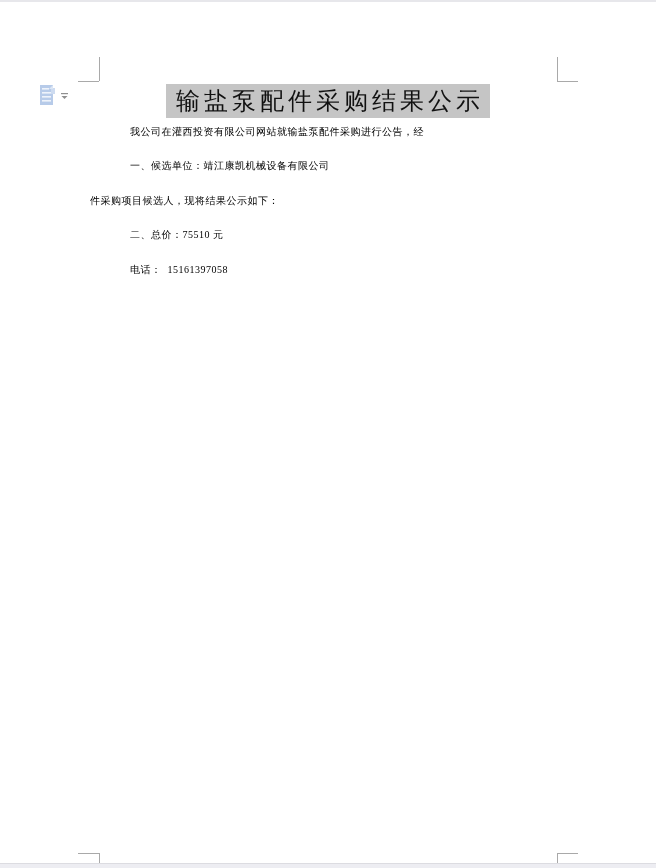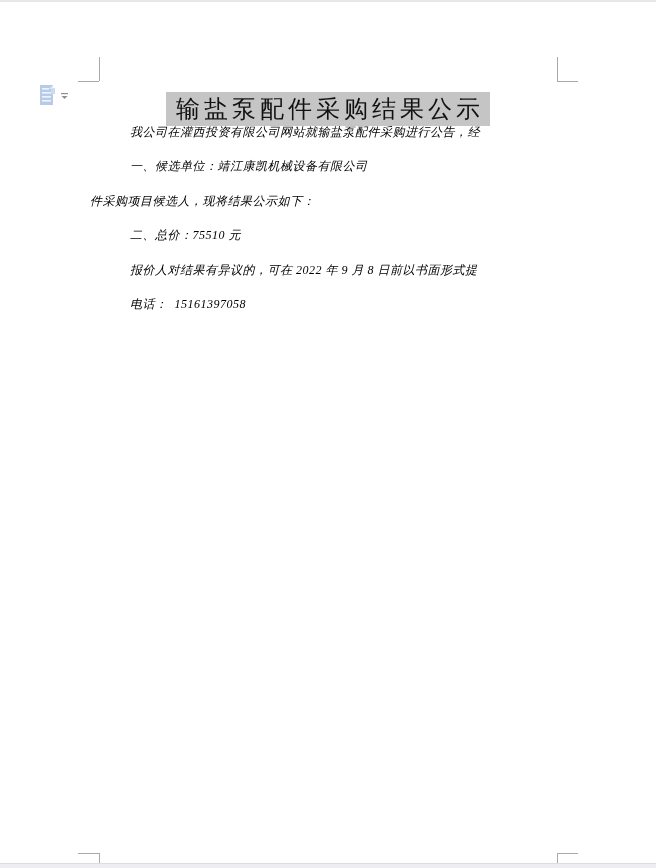--- a/index.html
+++ b/index.html
@@ -41,21 +41,21 @@
   
   .float-btn {
     position: absolute; left: 38px; top: 84px;
     width: 32px; height: 22px;
     cursor: pointer;
   }
   .float-btn svg { display: block; }
 
   
   .title-row {
-    position: absolute; left: 0; top: 92px;
+    position: absolute; left: 0; top: 84px;
     width: 656px; text-align: center;
   }
   .title-hl {
     display: inline-block;
     background: #c5c5c5;
     color: #111111;
     font-size: 24px;
     line-height: 34px;
     letter-spacing: 4px;
     padding: 0 6px 0 10px;
@@ -64,24 +64,23 @@
 
   
   .body-text {
     position: absolute; left: 90px; top: 115px;
     width: 480px;
     color: #000000;
   }
   .body-line {
     height: 34.4px;
     line-height: 34.4px;
-    font-size: 12px;
+    font-size: 10px;
     letter-spacing: 0.5px;
     white-space: pre;
-    font-style: italic;
   }
   .indent { text-indent: 40px; }
 </style>
 </head>
 <body>
 
 <div class="screen">
 
   <div class="top-strip"></div>
 
@@ -114,19 +113,18 @@
 
   <div class="title-row">
     <span class="title-hl">输盐泵配件采购结果公示</span>
   </div>
 
   <div class="body-text">
     <div class="body-line indent">我公司在灌西投资有限公司网站就输盐泵配件采购进行公告，经</div>
     <div class="body-line indent">一、候选单位：靖江康凯机械设备有限公司</div>
     <div class="body-line">件采购项目候选人，现将结果公示如下：</div>
     <div class="body-line indent">二、总价：75510 元</div>
-    <div class="body-line indent">报价人对结果有异议的，可在 2022 年 9 月 8 日前以书面形式提</div>
     <div class="body-line indent">电话：  15161397058</div>
   </div>
 
   <div class="bottom-strip"></div>
 
 </div>
 
 </body></html>

